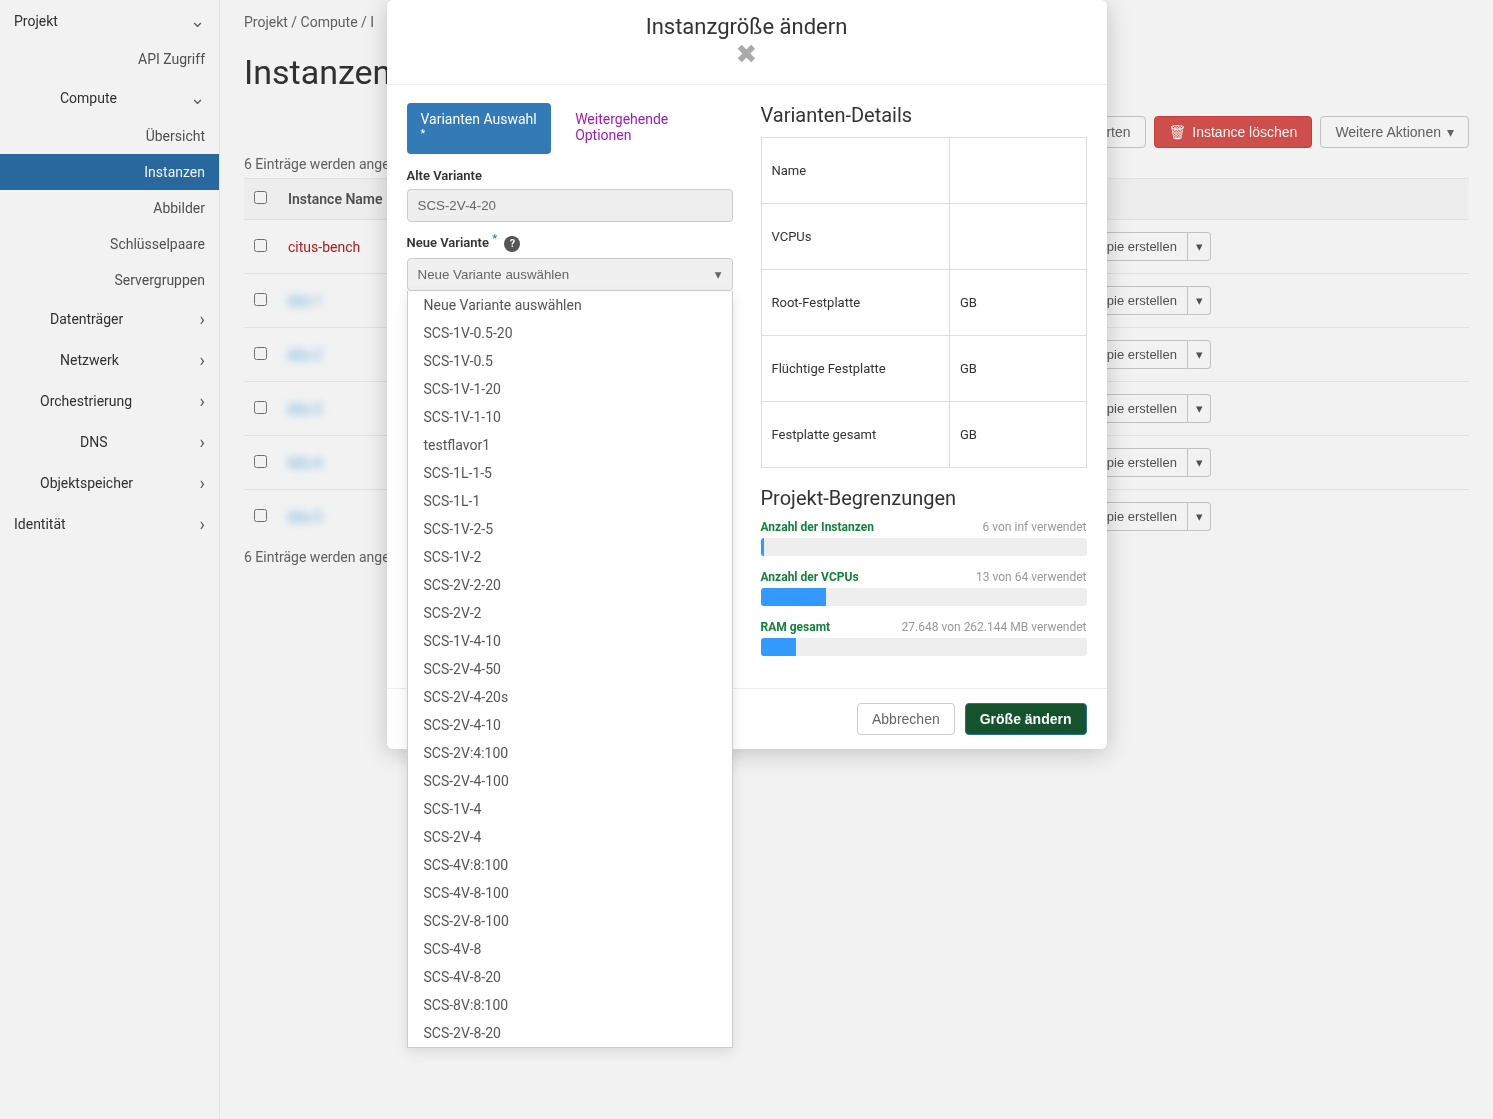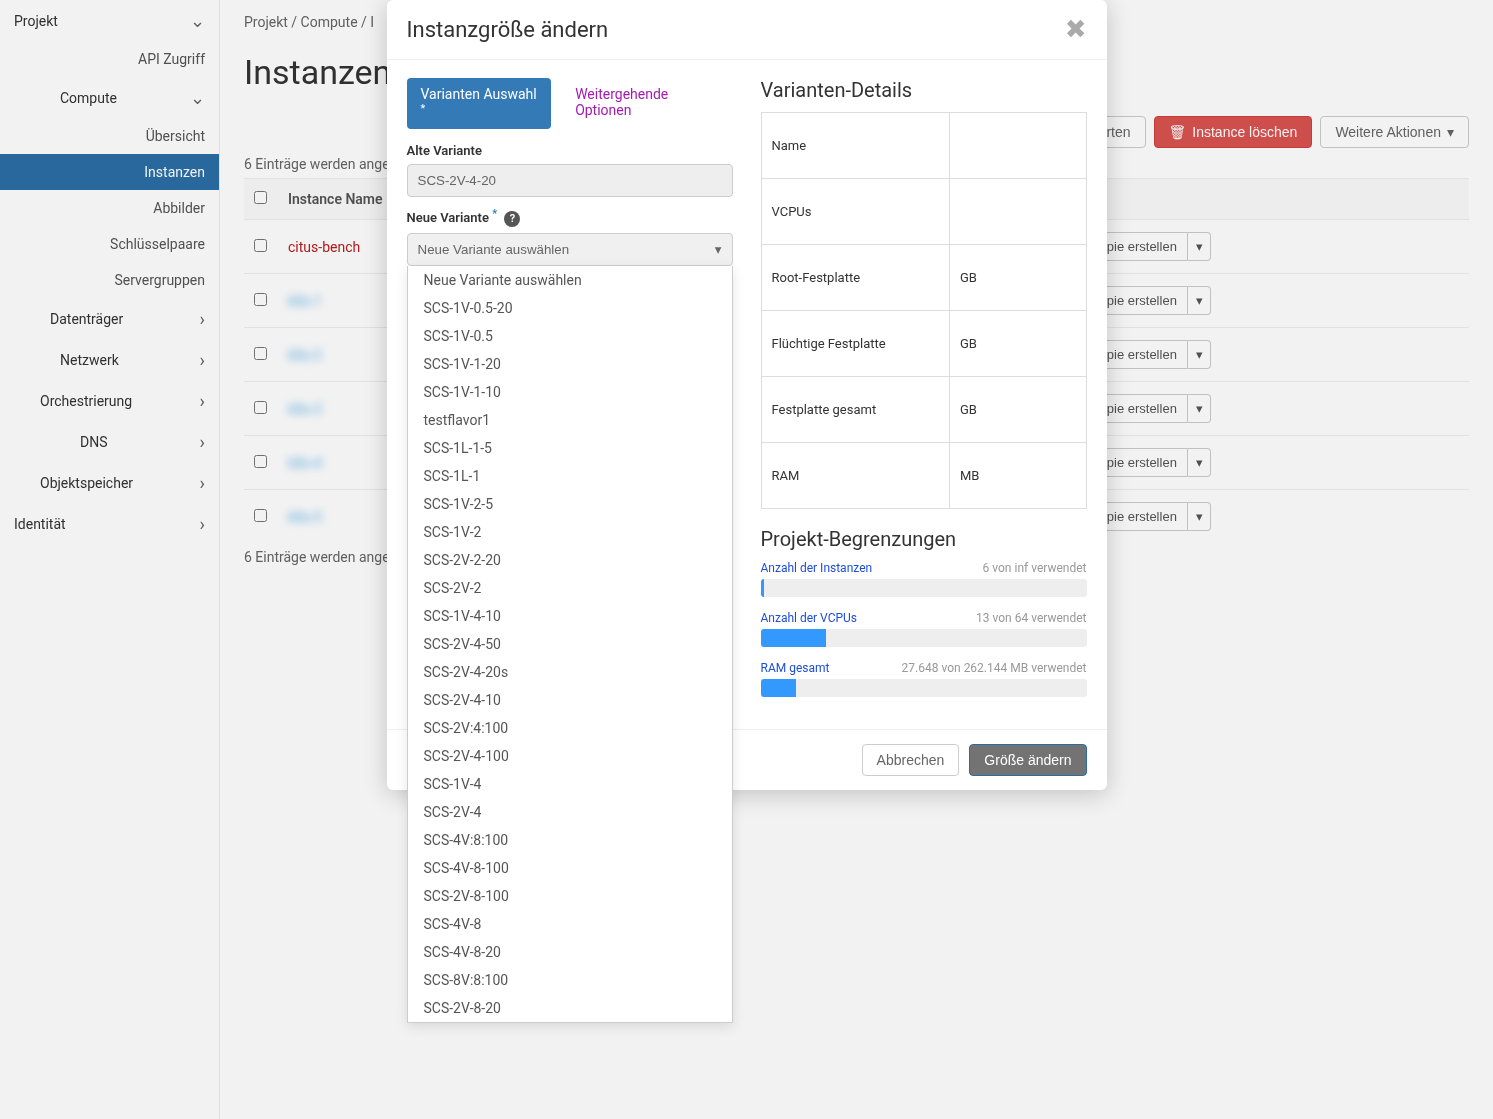--- a/index.html
+++ b/index.html
@@ -15,40 +15,40 @@
 .sidebar-item.collapsed .sidebar-chevron::before { content: "›"; }
 .sidebar-item.expanded .sidebar-chevron::before { content: "⌄"; }
 
 .main { flex: 1; padding: 0 24px; position: relative; }
 .breadcrumb { padding: 14px 0; color: #666; font-size: 14px; }
 .breadcrumb a { color: #666; text-decoration: none; }
 .page-title { font-size: 34px; font-weight: 400; margin: 8px 0 24px 0; color: #333; }
 
 .table-actions { display: flex; justify-content: flex-end; gap: 8px; margin-bottom: 8px; }
 .btn { padding: 7px 14px; border: 1px solid #ccc; border-radius: 4px; background: #fff; font-size: 14px; cursor: pointer; color: #555; display: inline-flex; align-items: center; gap: 6px; }
-.btn-primary { background: #737373; color: #fff; border-color: #2e6da4; }
+.btn-primary { background: #14532d; color: #fff; border-color: #2e6da4; font-weight: bold; }
 .btn-danger { background: #d9534f; color: #fff; border-color: #d43f3a; }
 .btn-default { background: #fff; color: #666; }
 
 .table-info { color: #666; font-size: 14px; margin: 6px 0; }
 table.instances { width: 100%; border-collapse: collapse; }
 table.instances th, table.instances td { padding: 12px 10px; border-top: 1px solid #eee; text-align: left; vertical-align: middle; }
 table.instances th { background: #fafafa; font-weight: 600; color: #555; }
 .instance-link { color: #b91c1c; }
 .blurred { filter: blur(4px); color: #5bb0e8; }
 .checkbox-cell { width: 34px; }
 .row-actions { display: flex; align-items: center; }
 .row-actions .btn { font-size: 13px; padding: 6px 10px; }
 .row-actions .caret-btn { padding: 6px 8px; border-left: none; border-top-left-radius: 0; border-bottom-left-radius: 0; }
 .row-actions .main-btn { border-top-right-radius: 0; border-bottom-right-radius: 0; }
 
 
 .backdrop { position: absolute; inset: 0; background: rgba(0,0,0,0.05); }
 .modal { position: absolute; left: 50%; top: 0; transform: translateX(-50%); width: 720px; background: #fff; border-radius: 6px; box-shadow: 0 4px 24px rgba(0,0,0,0.2); }
-.modal-header { padding: 14px 20px; border-bottom: 1px solid #eee; display: flex; justify-content: space-between; align-items: center; }
+.modal-header { padding: 14px 20px; border-bottom: 1px solid #eee; display: flex; justify-content: space-between; align-items: center; flex-direction: column; }
 .modal-title { font-size: 22px; font-weight: 400; color: #333; }
 .modal-close { color: #aaa; font-size: 26px; cursor: pointer; background: none; border: none; }
 .modal-body { padding: 18px 20px; display: flex; gap: 28px; }
 .modal-col { flex: 1; }
 .nav-tabs { display: flex; gap: 10px; margin-bottom: 14px; }
 .nav-tab { padding: 8px 14px; border-radius: 4px; cursor: pointer; font-size: 14px; color: #a21caf; }
 .nav-tab.active { background: #337ab7; color: #fff; position: relative; }
 .nav-tab.active .req { color: #fff; }
 .req { color: #337ab7; font-size: 11px; vertical-align: super; }
 .form-label { font-weight: 600; display: block; margin: 10px 0 6px 0; font-size: 13px; }
@@ -57,21 +57,21 @@
 .form-select { width: 100%; padding: 8px 10px; border: 1px solid #ccc; border-radius: 4px; background: #f0f0f0; color: #666; text-align: left; display: flex; justify-content: space-between; align-items: center; cursor: pointer; }
 .help-icon { display: inline-block; width: 16px; height: 16px; border-radius: 50%; background: #555; color: #fff; font-size: 11px; text-align: center; line-height: 16px; margin-left: 4px; }
 
 .details-title { font-size: 20px; font-weight: 400; margin-bottom: 10px; }
 .details-table { width: 100%; border-collapse: collapse; margin-bottom: 18px; }
 .details-table td, .details-table th { padding: 25px 10px; border: 1px solid #ddd; text-align: left; font-weight: 400; font-size: 13px; }
 .details-table th { width: 58%; }
 
 .limit-row { margin-bottom: 14px; }
 .limit-head { display: flex; justify-content: space-between; font-size: 12px; margin-bottom: 4px; }
-.limit-head .lbl { font-weight: 400; color: #1d4ed8; }
+.limit-head .lbl { font-weight: 700; color: #15803d; }
 .limit-head .val { color: #999; }
 .limit-bar { width: 100%; height: 18px; background: #eee; border-radius: 3px; overflow: hidden; }
 .limit-fill { height: 100%; background: #3399ff; }
 
 .modal-footer { padding: 14px 20px; border-top: 1px solid #eee; display: flex; justify-content: flex-end; gap: 10px; align-items: flex-end; }
 
 .dropdown-list { position: absolute; top: 100%; left: 0; width: 100%; background: #fff; border: 1px solid #ccc; border-top: none; max-height: 760px; overflow-y: auto; z-index: 10; box-shadow: 0 4px 12px rgba(0,0,0,0.1); }
 .dropdown-item { padding: 6px 16px; cursor: pointer; color: #555; font-size: 14px; }
 </style>
 </head>
@@ -314,24 +314,20 @@
                 <td>GB</td>
               </tr>
           <tr>
                 <th>Flüchtige Festplatte</th>
                 <td>GB</td>
               </tr>
           <tr>
                 <th>Festplatte gesamt</th>
                 <td>GB</td>
               </tr>
-          <tr>
-                <th>RAM</th>
-                <td>MB</td>
-              </tr>
         </tbody>
           </table>
         <div class="details-title">Projekt-Begrenzungen</div>
         <div class="limit-row">
           <div class="limit-head">
               <span class="lbl">Anzahl der Instanzen</span>
               <span class="val">6 von inf verwendet</span>
             </div>
           <div class="limit-bar">
               <div class="limit-fill" id="bar-inst" style="width: 1%;"></div>

